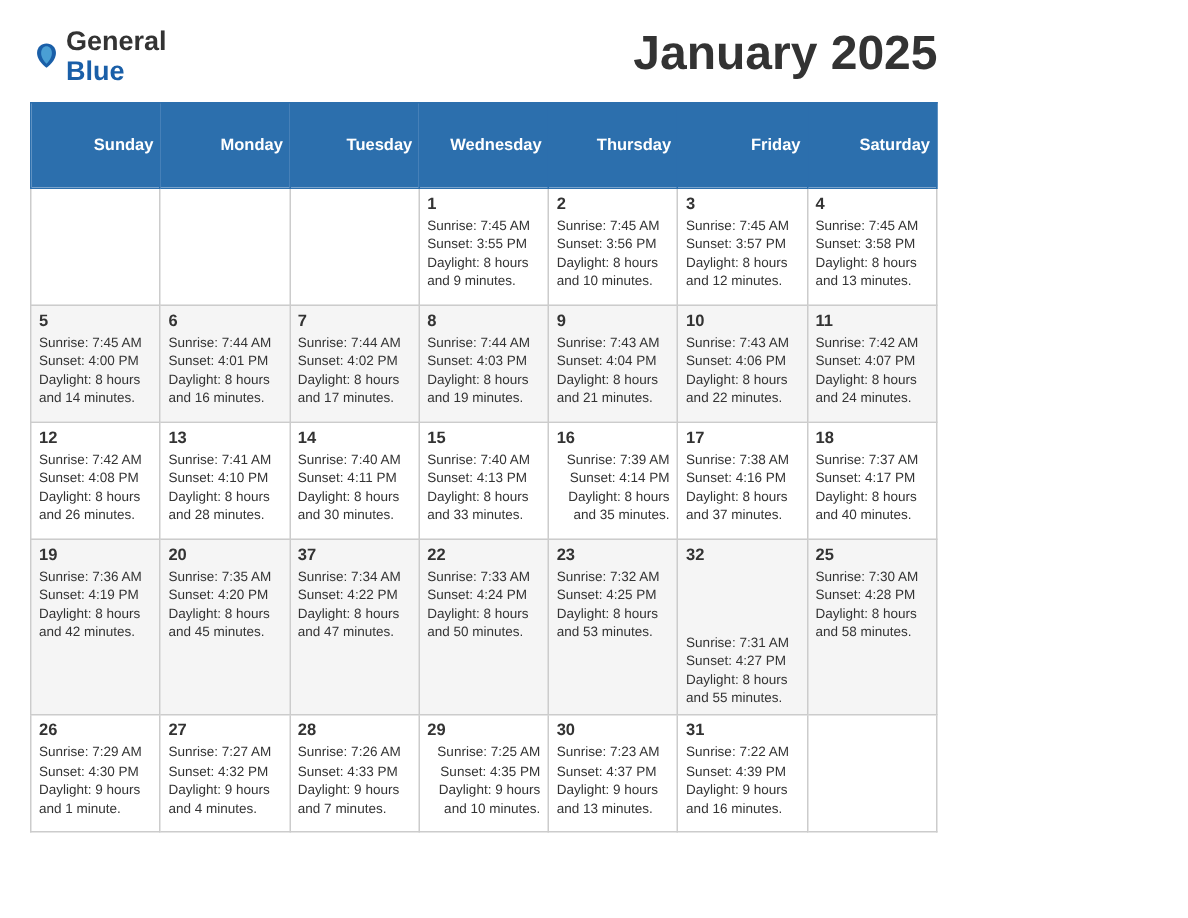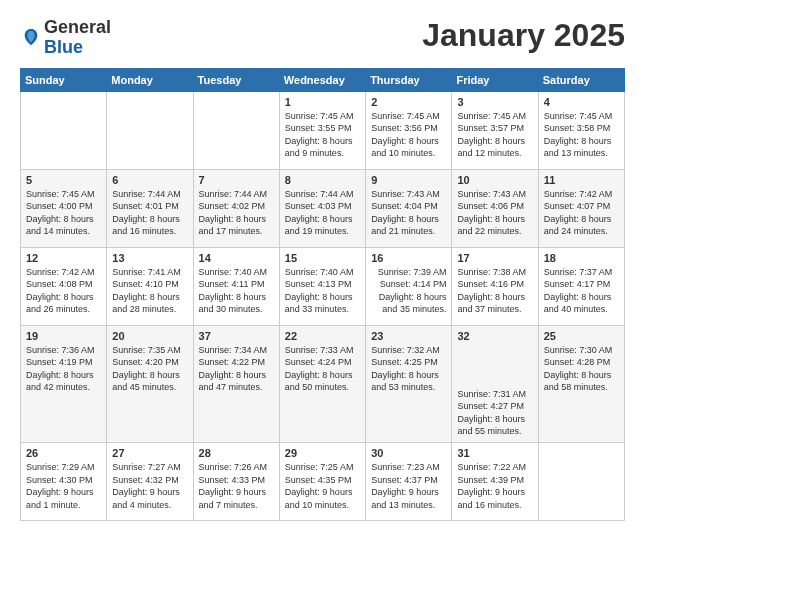--- a/index.html
+++ b/index.html
@@ -55,22 +55,22 @@
     .calendar {
       width: 100%;
       border-collapse: collapse;
       table-layout: fixed;
     }
     .calendar th {
       background: #2c6fad;
       color: #fff;
       font-size: 11px;
       font-weight: bold;
-      padding: 5px 4px;
-      text-align: left;
+      padding: 22px 4px;
+      text-align: right;
       border: 1px solid #2c6fad;
     }
     .calendar td {
       border: 1px solid #ccc;
       vertical-align: top;
       padding: 4px 5px;
       font-size: 9.5px;
       color: #333;
       height: 78px;
       background: #fff;
@@ -330,21 +330,21 @@
           </td>
           <td>
             <span class="day-num">28</span>
             <div class="day-info" style="white-space: pre-line;">Sunrise: 7:26 AM
 Sunset: 4:33 PM
 Daylight: 9 hours
 and 7 minutes.</div>
           </td>
           <td>
             <span class="day-num">29</span>
-            <div class="day-info" style="white-space: pre-line;">Sunrise: 7:25 AM
+            <div class="day-info" style="white-space: pre-line; text-align: right;">Sunrise: 7:25 AM
 Sunset: 4:35 PM
 Daylight: 9 hours
 and 10 minutes.</div>
           </td>
           <td>
             <span class="day-num">30</span>
             <div class="day-info" style="white-space: pre-line;">Sunrise: 7:23 AM
 Sunset: 4:37 PM
 Daylight: 9 hours
 and 13 minutes.</div>

